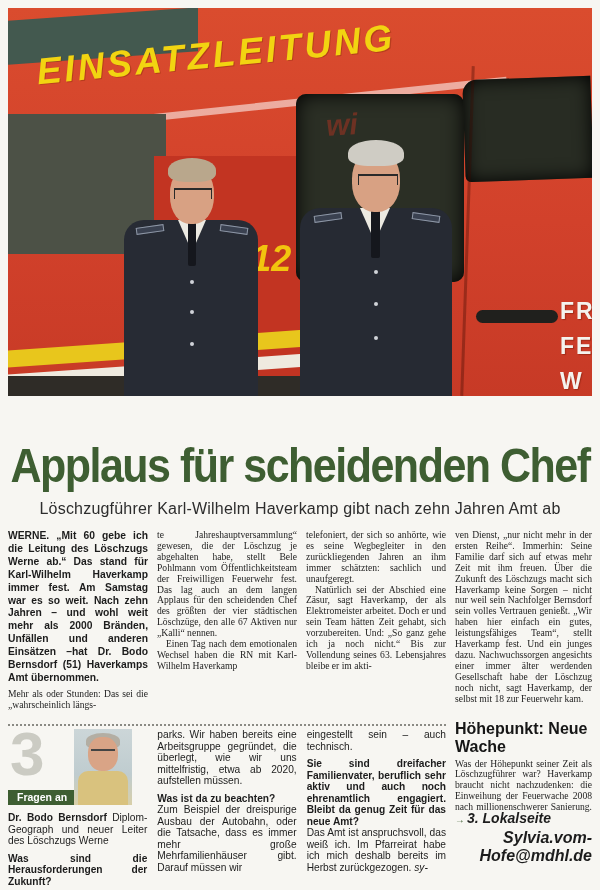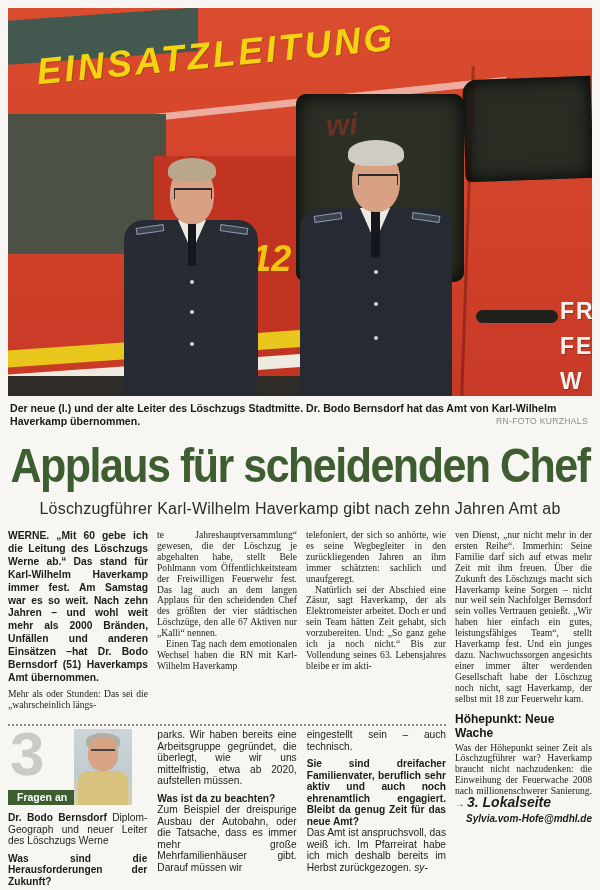--- a/index.html
+++ b/index.html
@@ -55,24 +55,24 @@
   
   .bodygrid{position:absolute;left:8px;top:530px;width:584px;height:360px;display:flex;gap:9px;}
   .left-zone{width:438px;}
   .cols3{display:flex;gap:9px;height:188px;overflow:hidden;}
   .col{flex:1;min-width:0;}
   .serif{font-family:"Liberation Serif",serif;font-size:9.6px;line-height:10.9px;text-align:justify;
          margin:0;color:#1d1d1d;}
   .serif.indent{text-indent:9px;}
   .lede{font-size:10.3px;line-height:12.9px;font-weight:bold;text-align:justify;margin:0 0 4px;}
   .col4{width:137px;}
-  .col-subhead{font-family:"Liberation Sans",sans-serif;font-size:12px;font-weight:bold;margin:7px 0 3px;color:#161616;}
+  .col-subhead{font-family:"Liberation Sans",sans-serif;font-size:16px;font-weight:bold;margin:15px 0 3px;color:#161616;}
   .arrow{color:#3e5e32;font-weight:bold;}
   .pageref{font-weight:bold;font-style:italic;font-family:"Liberation Sans",sans-serif;font-size:14px;}
-  .email{font-weight:bold;font-style:italic;text-align:right;font-size:10px;margin:3px 0 0;}
+  .email{font-weight:bold;font-style:italic;text-align:right;font-size:16px;margin:3px 0 0;}
   
   .interview{border-top:2px dotted #8a8a84;margin-top:6px;padding-top:3px;}
   .int-head{color:#3e5e32;font-size:16.5px;font-weight:bold;margin:1px 0 5px;}
   .int-cols{display:flex;gap:10px;}
   .int-col{flex:1;min-width:0;font-size:10.2px;line-height:11.5px;text-align:justify;}
   .q{font-weight:bold;margin:6px 0 0;}
   .a{margin:0;}
   .int-intro{margin:5px 0 0;}
   .badge-row{position:relative;height:78px;}
   .big3{position:absolute;left:2px;top:-6px;font-size:62px;font-weight:bold;color:#cbcbc3;line-height:1;}
@@ -136,24 +136,20 @@
       <div class="tie" style="left:363px;top:202px;width:9px;height:48px;"></div>
       <div class="head" style="left:344px;top:142px;width:48px;height:62px;"></div>
       <div class="hair" style="left:340px;top:132px;width:56px;height:26px;background:#cfccc4;"></div>
       <div class="glasses" style="left:350px;top:166px;width:38px;"></div>
       <div class="button" style="left:366px;top:262px;"></div>
       <div class="button" style="left:366px;top:294px;"></div>
       <div class="button" style="left:366px;top:328px;"></div>
     </div>
   </div>
 
-  <div class="caption">
-    <span>Der neue (l.) und der alte Leiter des Löschzugs Stadtmitte. Dr. Bodo Bernsdorf hat das Amt von Karl-Wilhelm Haverkamp übernommen.</span>
-    <span class="credit">RN-FOTO KURZHALS</span>
-  </div>
 
   <h1 class="headline">Applaus für scheidenden Chef</h1>
   <h2 class="subheadline">Löschzugführer Karl-Wilhelm Haverkamp gibt nach zehn Jahren Amt ab</h2>
 
   <div class="bodygrid">
     <div class="left-zone">
       <div class="cols3">
         <div class="col">
           <p class="lede">WERNE. „Mit 60 gebe ich die Leitung des Löschzugs Werne ab.“ Das stand für Karl-Wilhelm Haverkamp immer fest. Am Samstag war es so weit. Nach zehn Jahren – und wohl weit mehr als 2000 Bränden, Unfällen und anderen Einsätzen –hat Dr. Bodo Bernsdorf (51) Haverkamps Amt übernommen.</p>
           <p class="serif">Mehr als oder Stunden: Das sei die „wahrscheinlich längs-</p>

